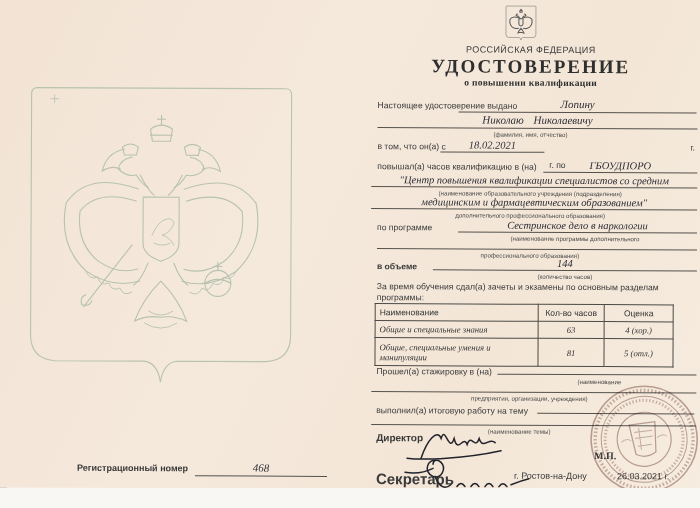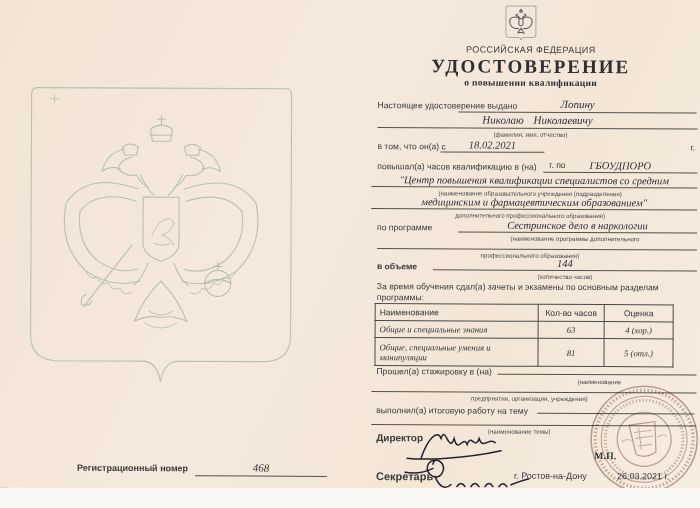--- a/index.html
+++ b/index.html
@@ -199,21 +199,21 @@
       <div class="fline" style="left:372px; top:416px; width:325px; height:9px;"></div>
       <span class="cap" style="left:420px; top:427px; width:200px;">(наименование темы)</span>
 
       <span class="lbl bold" style="left:377px; top:432px; font-size:10px;">Директор</span>
       <svg style="left:406px; top:428px;" width="115" height="38" viewBox="0 0 115 38" fill="none" stroke="#23232e" stroke-width="1.5" stroke-linecap="round">
         <path d="M2,30 C18,32 60,30 96,22"></path>
         <path d="M16,30 C22,12 32,0 36,10 C40,-4 44,26 49,10 C53,26 58,6 62,16 C66,4 70,22 74,10 C78,22 84,8 90,14"></path>
       </svg>
       <span class="lbl serifb" style="left:595px; top:449px; font-size:10px;">М.П.</span>
 
-      <span class="lbl bold" style="left:377px; top:470px; font-size:11px;">Секретарь</span>
+      <span class="lbl bold" style="left:377px; top:470px; font-size:15px;">Секретарь</span>
       <svg style="left:404px; top:456px;" width="150" height="40" viewBox="0 0 150 40" fill="none" stroke="#23232e" stroke-width="1.5" stroke-linecap="round">
         <path d="M2,16 C14,18 22,16 30,12"></path>
         <path d="M34,4 C24,2 20,16 30,20 C38,23 44,12 38,6 C34,2 30,4 30,8"></path>
         <path d="M32,20 C36,30 42,34 48,28"></path>
         <path d="M54,30 q4,-6 8,0 M68,30 q4,-6 8,0 M82,30 q4,-6 8,0 M96,30 q4,-6 8,0"></path>
         <path d="M108,28 q10,-4 18,-6"></path>
       </svg>
       <span class="lbl" style="left:515px; top:470px; font-size:9px;">г. Ростов-на-Дону</span>
       <span class="lbl" style="left:618px; top:470px; font-size:9px;">26.03.2021  г.</span>
 

